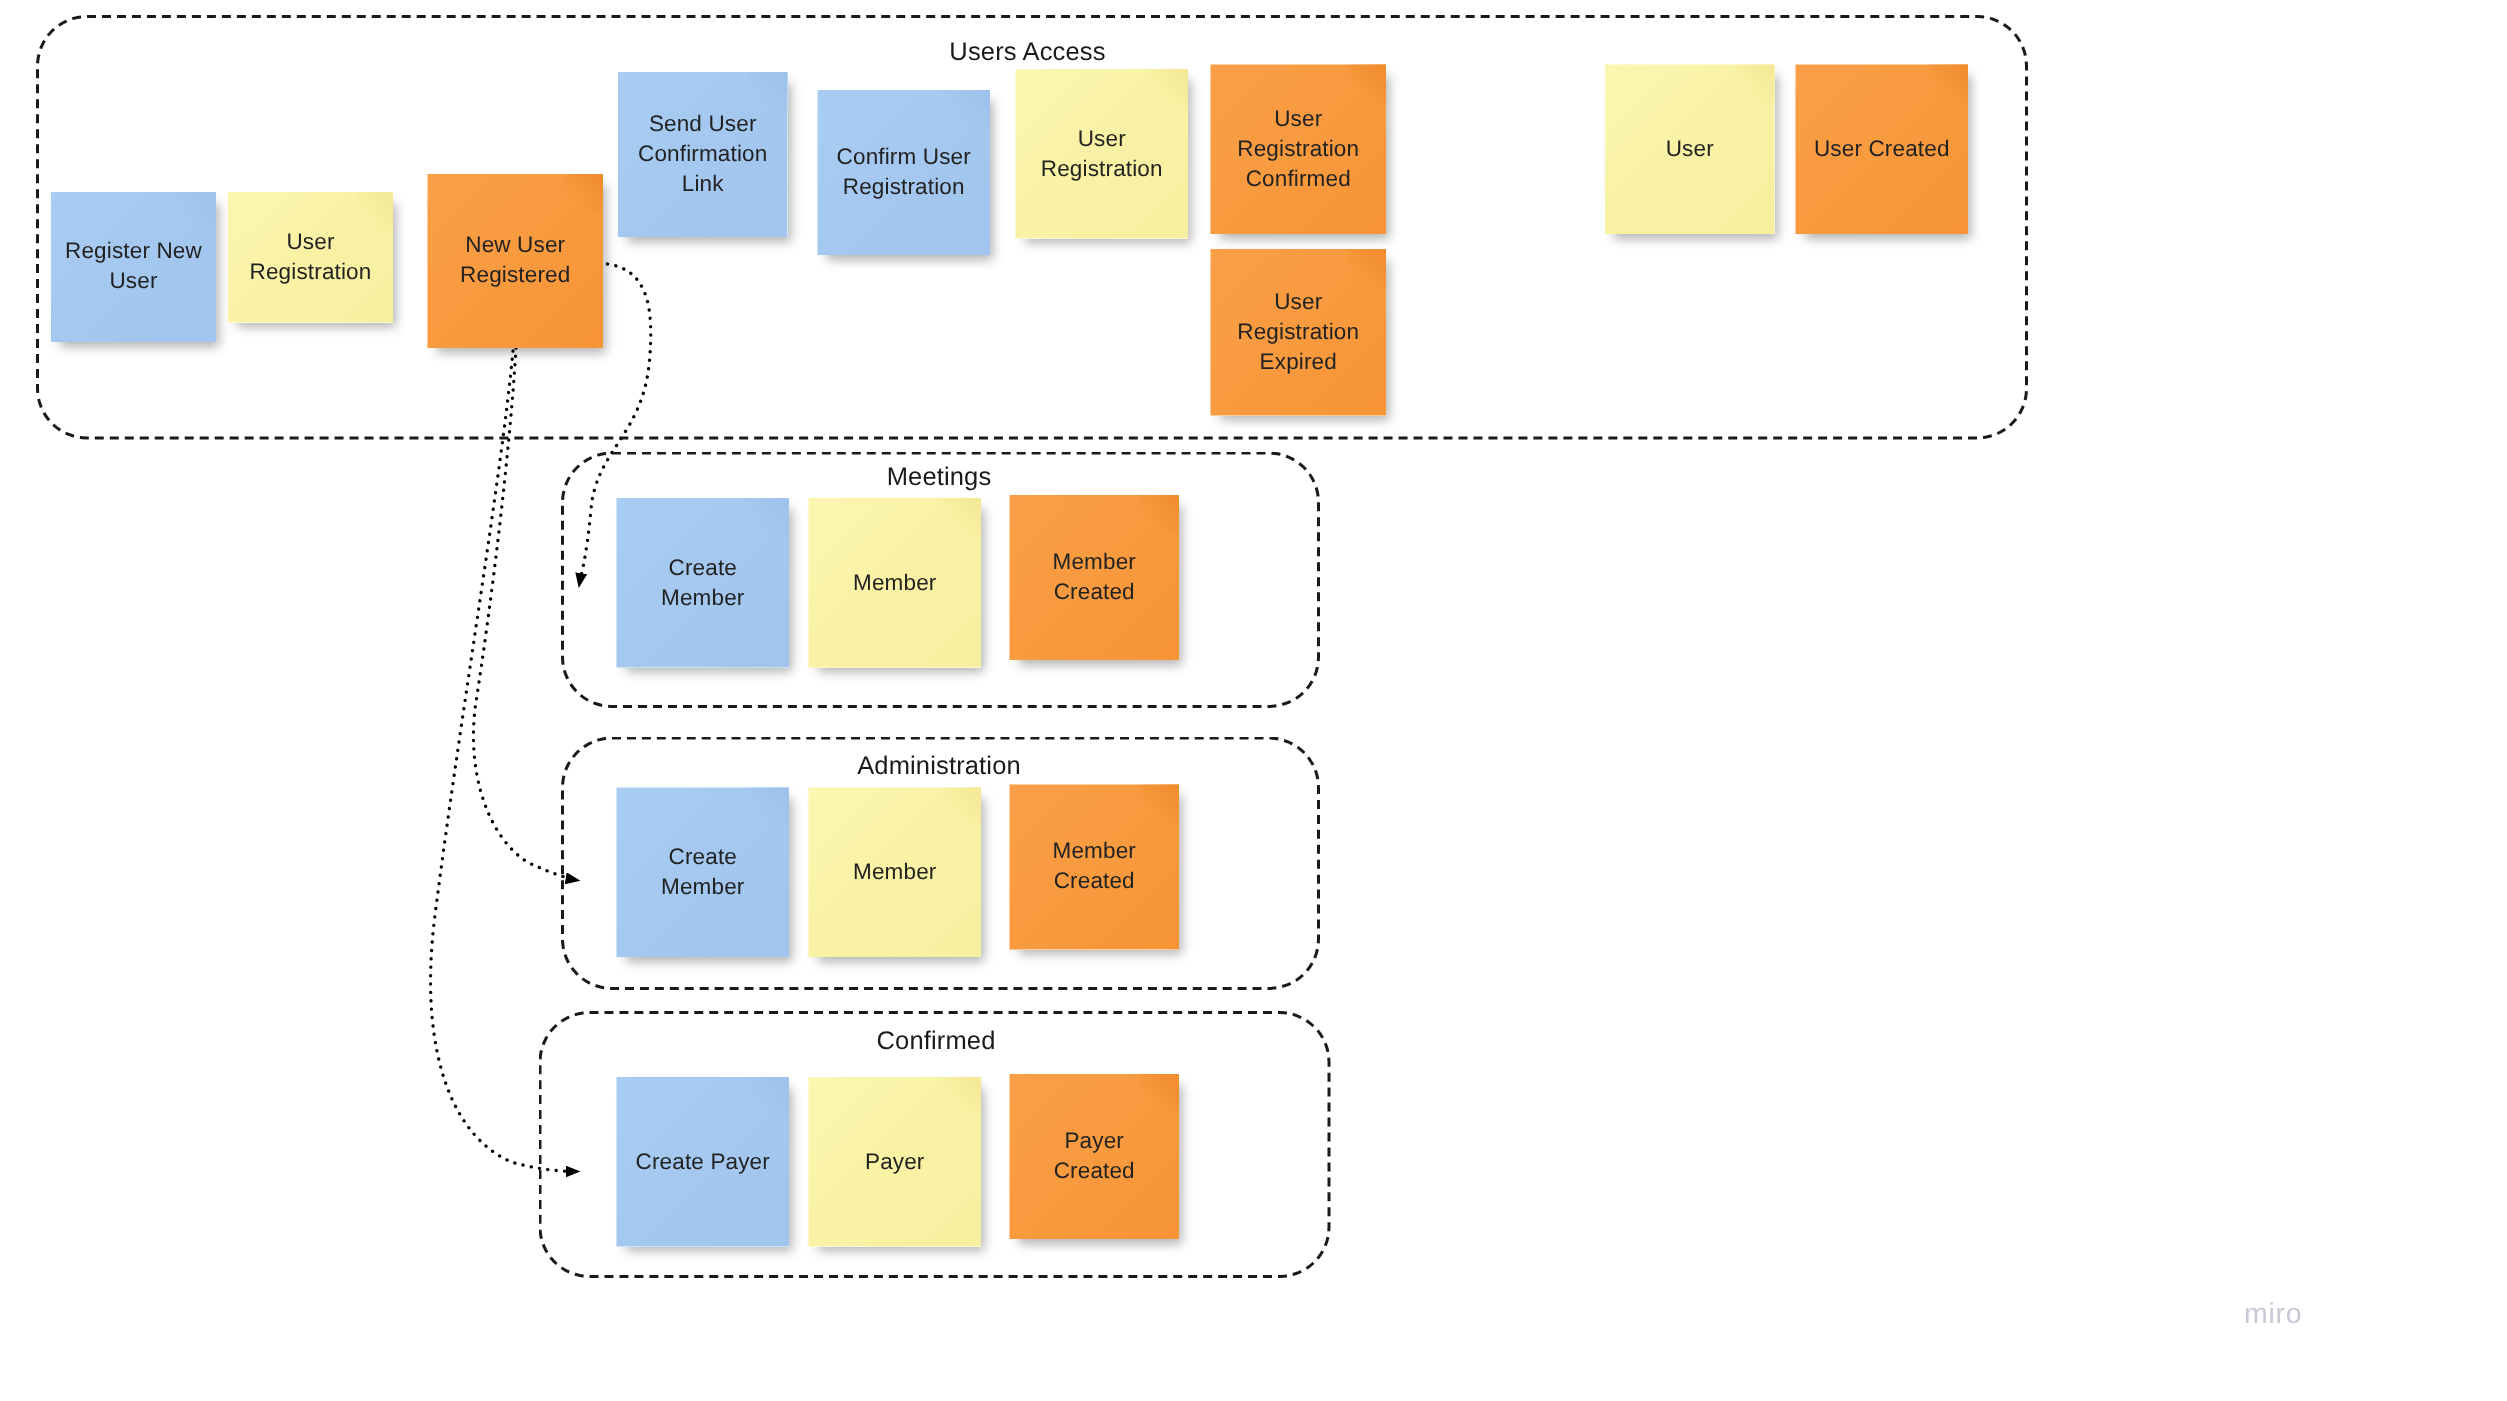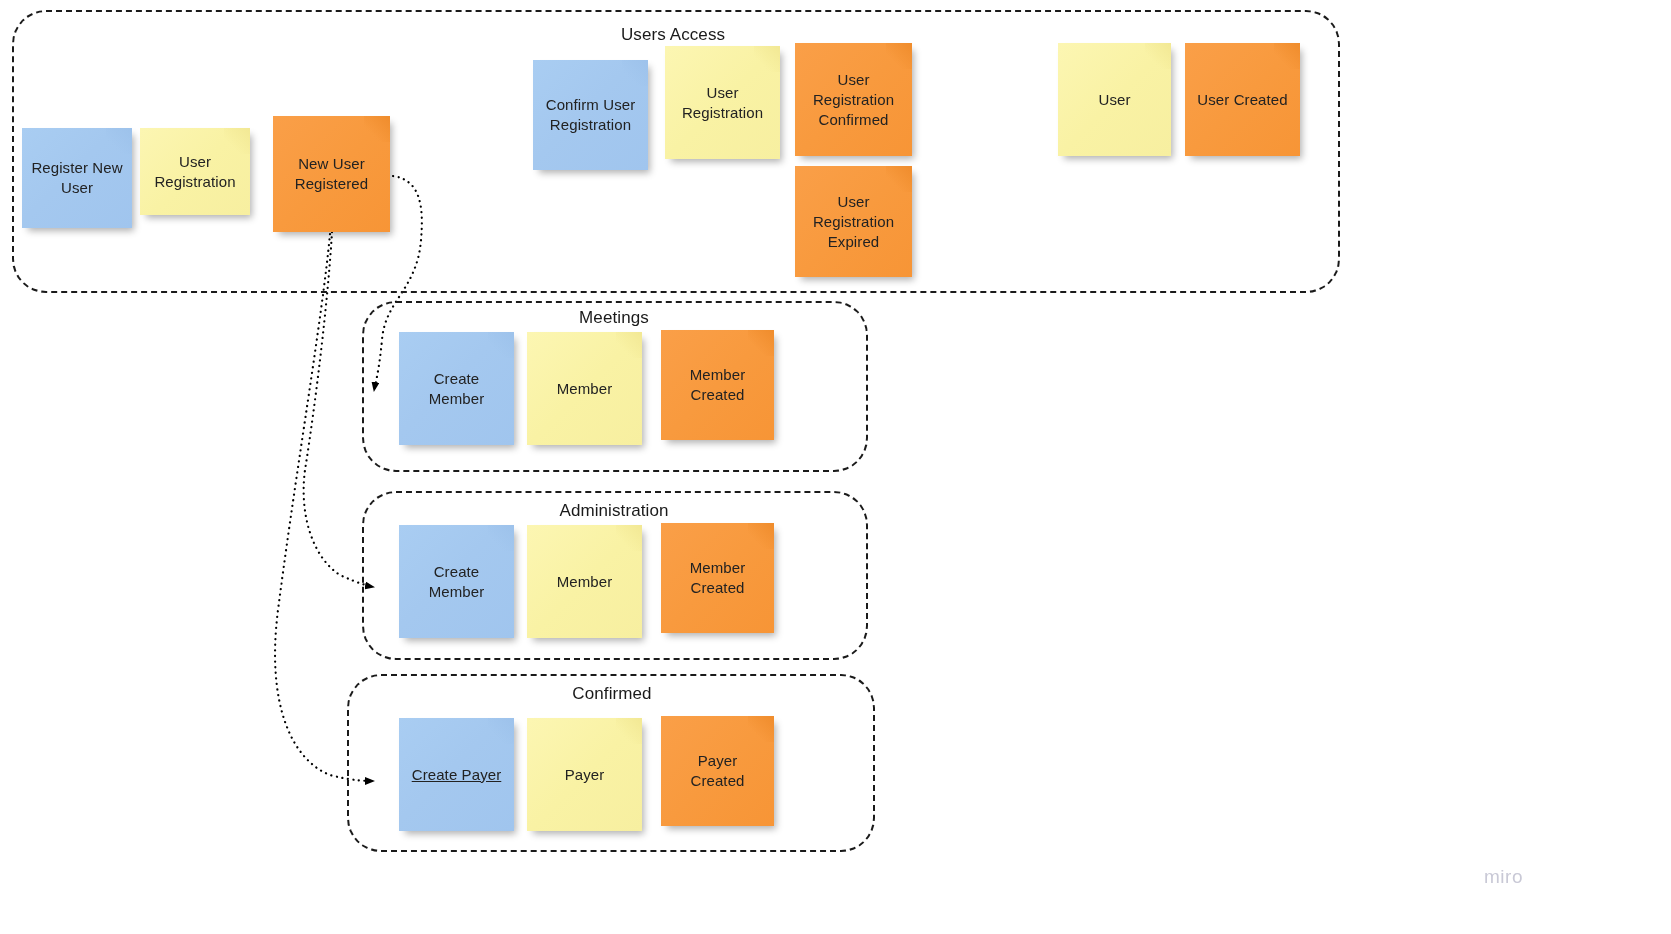--- a/index.html
+++ b/index.html
@@ -4,21 +4,21 @@
 <title>Event Storming Board</title>
 <style>
   html,body{margin:0;padding:0;}
   body{
     width:1671px;height:934px;
     background:#ffffff;
     font-family:"Liberation Sans", sans-serif;
     overflow:hidden;
     position:relative;
   }
-  #board{position:absolute;left:0;top:0;width:1536px;height:934px;}
+  #board{position:absolute;left:12px;top:0;width:1536px;height:934px;}
 
   
   .group{
     position:absolute;
     border:2.5px dashed #1a1a1a;
     border-radius:34px;
     box-sizing:border-box;
     background:transparent;
   }
   .group-title{
@@ -103,20 +103,23 @@
   <div class="group" style="left:12px;top:10px;width:1328px;height:283px;"></div>
   <div class="group-title" style="left:673px;top:25px;">Users Access</div>
 
   <div class="note blue" style="left:22px;top:128px;width:110px;height:100px;text-align:center;">Register New
 User</div>
   <div class="note yellow" style="left:140px;top:128px;width:110px;height:87px;">User
 Registration</div>
   <div class="note orange" style="left:273px;top:116px;width:117px;height:116px;">New User
 Registered</div>
 
+  <div class="note blue" style="left:400px;top:48px;width:113px;height:110px;">Send User
+Confirmation
+Link</div>
   <div class="note blue" style="left:533px;top:48px;width:115px;height:110px;margin-top:12px;">Confirm User
 Registration</div>
   <div class="note yellow" style="left:665px;top:46px;width:115px;height:113px;">User
 Registration</div>
   <div class="note orange" style="left:795px;top:43px;width:117px;height:113px;">User
 Registration
 Confirmed</div>
   <div class="note orange" style="left:795px;top:166px;width:117px;height:111px;">User
 Registration
 Expired</div>
@@ -137,20 +140,20 @@
 
   <div class="note blue" style="left:399px;top:525px;width:115px;height:113px;">Create
 Member</div>
   <div class="note yellow" style="left:527px;top:525px;width:115px;height:113px;">Member</div>
   <div class="note orange" style="left:661px;top:523px;width:113px;height:110px;">Member
 Created</div>
 
   <div class="group" style="left:347px;top:674px;width:528px;height:178px;"></div>
   <div class="group-title" style="left:612px;top:684px;">Confirmed</div>
 
-  <div class="note blue" style="left:399px;top:718px;width:115px;height:113px;text-decoration:underline;">Create Payer</div>
+  <div class="note blue" style="left:399px;top:718px;width:115px;height:113px;">Create Payer</div>
   <div class="note yellow" style="left:527px;top:718px;width:115px;height:113px;">Payer</div>
   <div class="note orange" style="left:661px;top:716px;width:113px;height:110px;">Payer
 Created</div>
 
   <div id="miro-watermark">miro</div>
 
 </div>
 
 </body></html>

